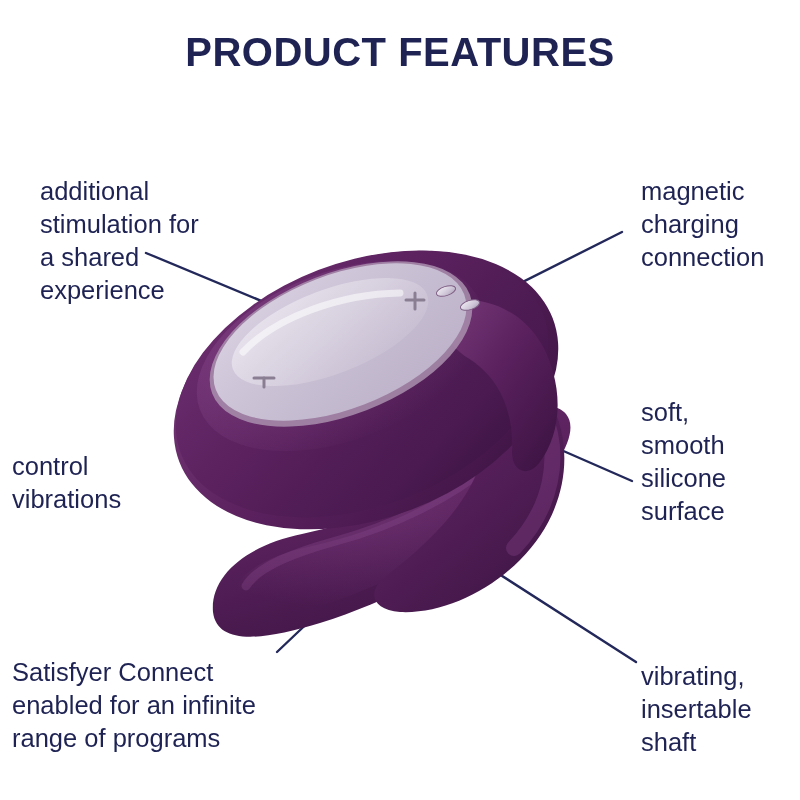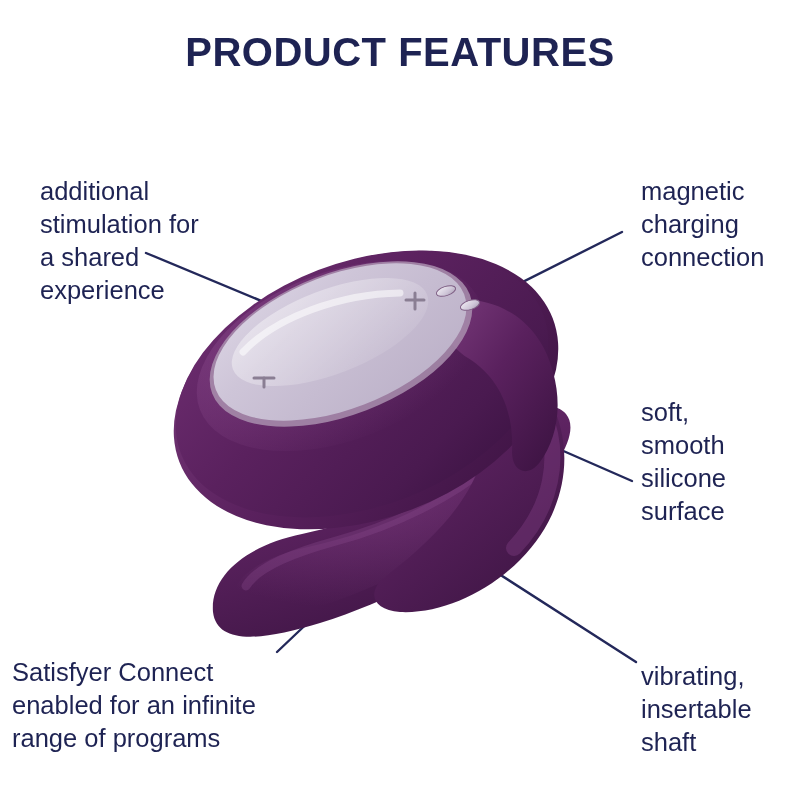--- a/index.html
+++ b/index.html
@@ -206,20 +206,22 @@
       </g>
 
     </g>
   </svg>
 
   <div class="callout left" id="cl-additional">additional
 stimulation for
 a shared
 experience</div>
 
+  <div class="callout left" id="cl-control">control
+vibrations</div>
 
   <div class="callout left" id="cl-satisfyer">Satisfyer Connect
 enabled for an infinite
 range of programs</div>
 
   <div class="callout right" id="cl-magnetic">magnetic
 charging
 connection</div>
 
   <div class="callout right" id="cl-soft">soft,

